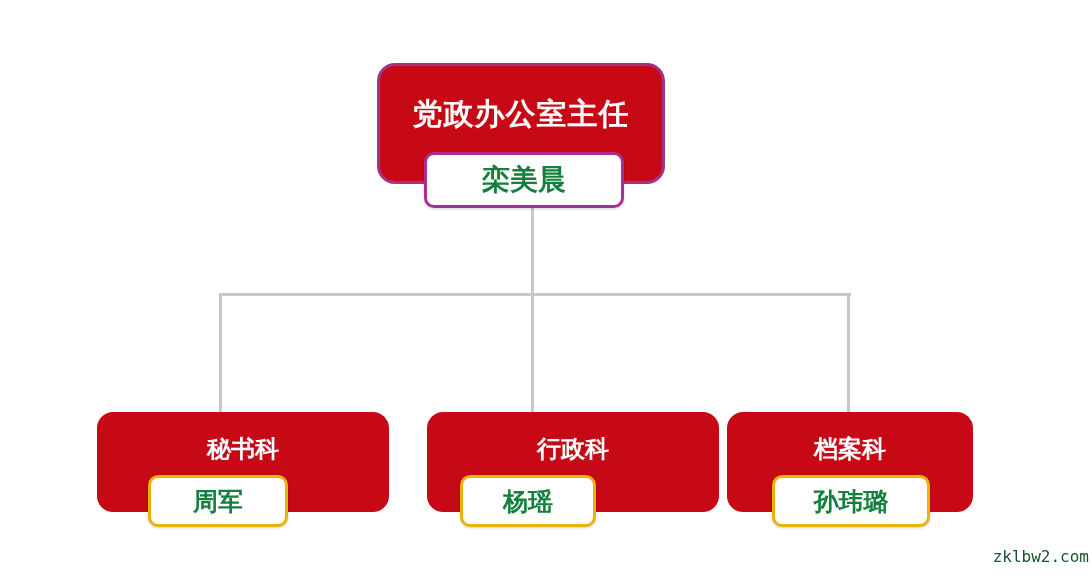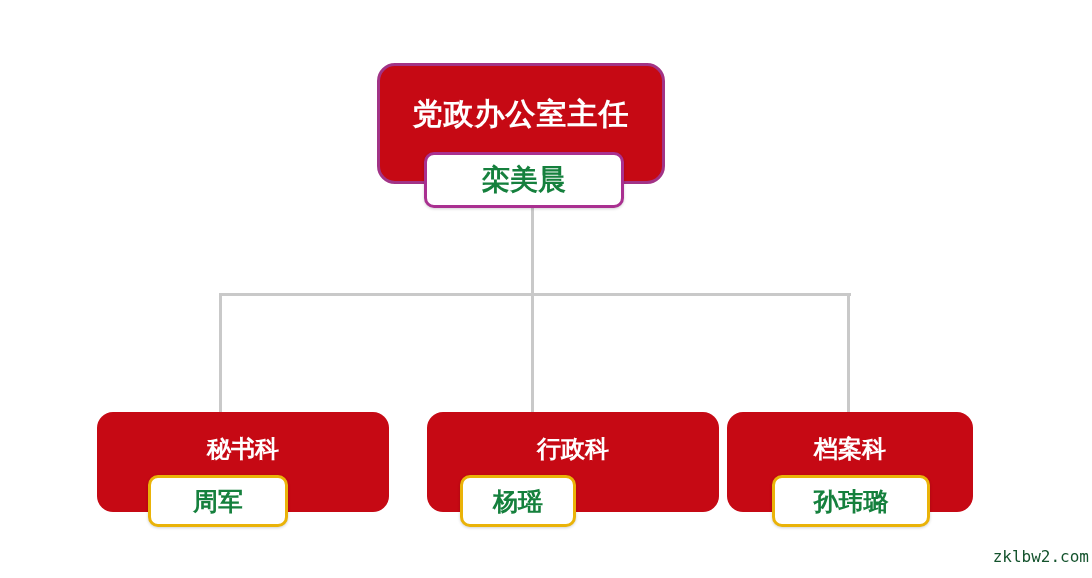--- a/index.html
+++ b/index.html
@@ -85,21 +85,21 @@
     border: 3px solid #a93090;
     font-size: 28px;
   }
   .child-tag {
     top: 475px;
     height: 52px;
     border: 3px solid #eab308;
     font-size: 25px;
   }
   .child-tag-0 { left: 148px; width: 140px; }
-  .child-tag-1 { left: 460px; width: 116px; }
+  .child-tag-1 { left: 460px; width: 136px; }
   .child-tag-2 { left: 772px; width: 158px; }
 
   .watermark {
     position: absolute;
     top: 547px;
     right: 3px;
     font-family: "DejaVu Sans Mono", "Liberation Mono", monospace;
     font-size: 16px;
     color: #14532d;
     letter-spacing: 0px;

